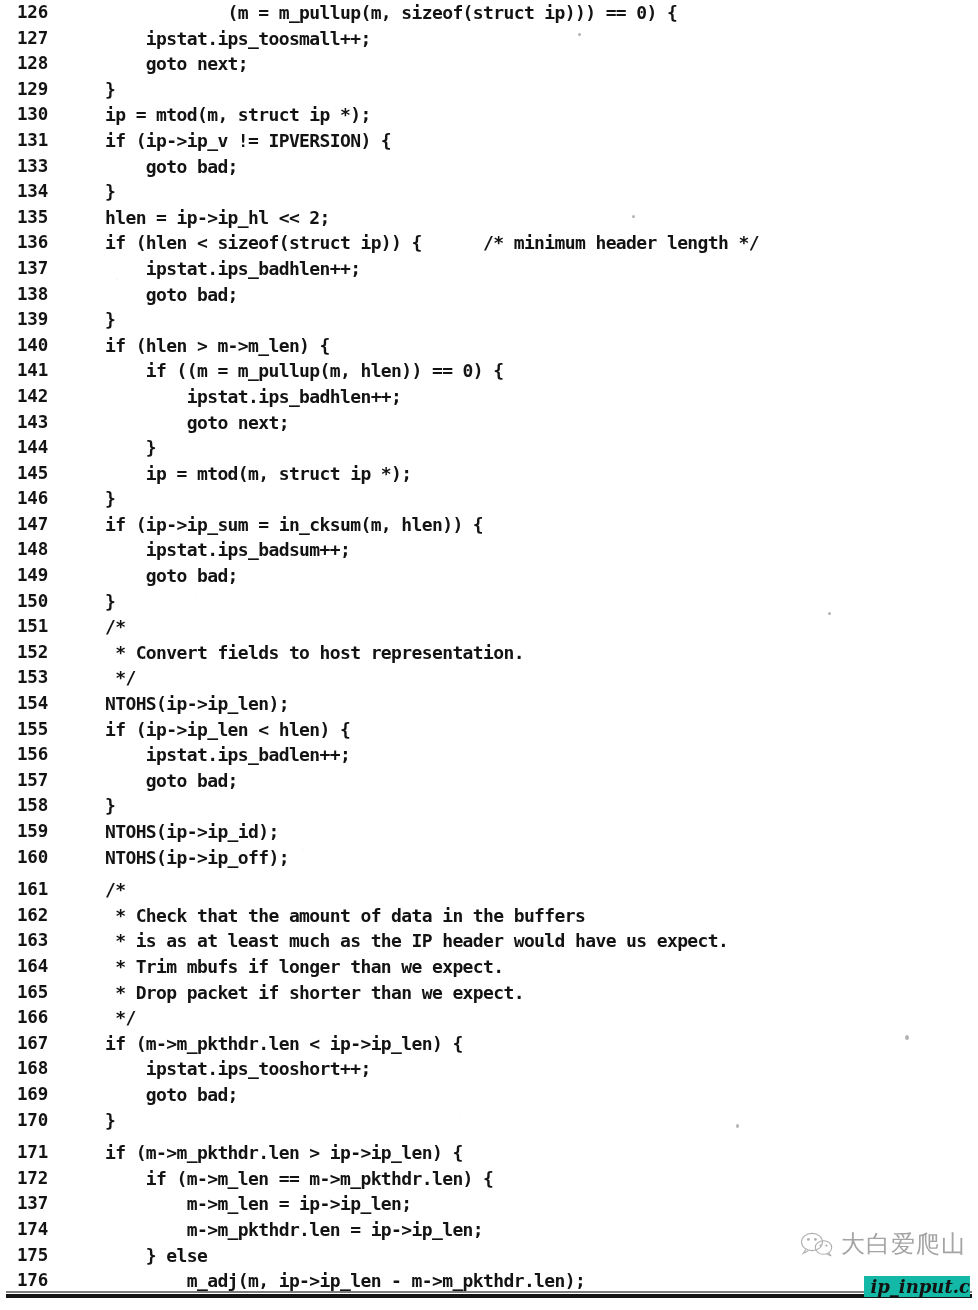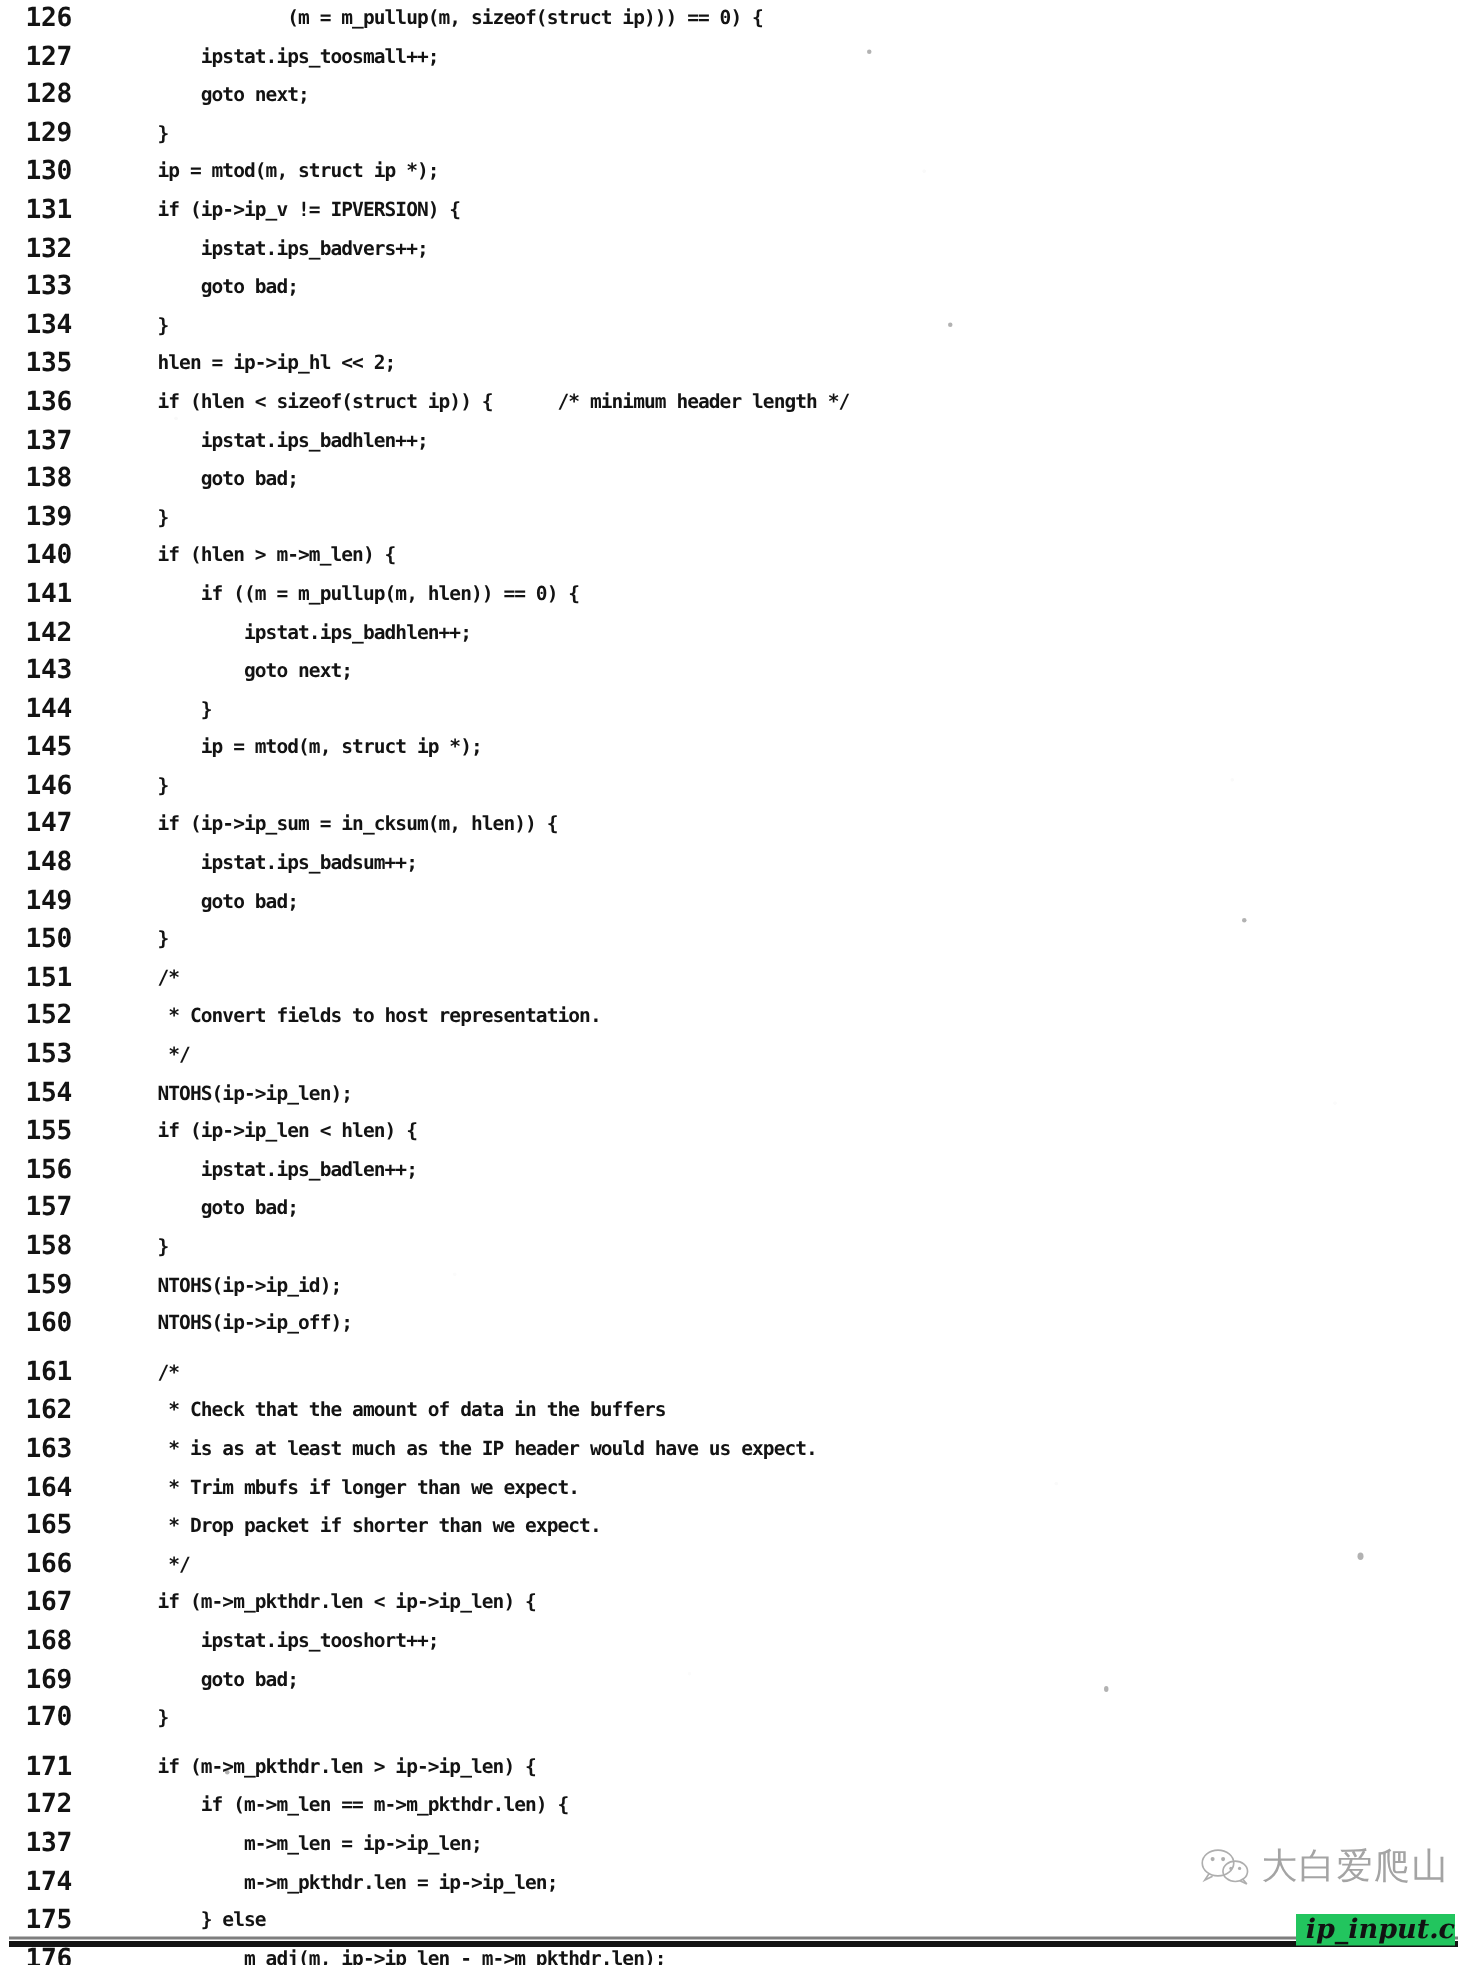--- a/index.html
+++ b/index.html
@@ -67,21 +67,21 @@
     font-size: 17.5px;
     font-weight: 700;
     letter-spacing: -0.2px;
     color: #131313;
   }
   .line-code {
     position: absolute;
     left: 105px;
     top: 0;
     font-family: "DejaVu Sans Mono", "Liberation Mono", monospace;
-    font-size: 13px;
+    font-size: 18px;
     font-weight: 700;
     letter-spacing: -0.62px;
     color: #131313;
     white-space: pre;
   }
 
   
   #footer {
     position: absolute;
     left: 0;
@@ -108,21 +108,21 @@
   }
   #footer-filename {
     position: absolute;
     right: 8px;
     top: -10px;
     font-family: "DejaVu Serif", "Liberation Serif", serif;
     font-style: italic;
     font-weight: 700;
     font-size: 18px;
     color: #121212;
-    background: #22c55e;
+    background: #14b8a6;
     padding-left: 6px;
   }
 
   
   #watermark {
     position: absolute;
     right: 12px;
     top: 1228px;
     display: flex;
     align-items: center;
@@ -166,21 +166,20 @@
   <div class="speck" style="left:736px;top:1124px;width:3px;height:4px;"></div>
   <div class="speck" style="left:150px;top:1180px;width:3px;height:3px;"></div>
 
   <div id="listing">
       <div class="code-line"><span class="line-no">126</span><span class="line-code">            (m = m_pullup(m, sizeof(struct ip))) == 0) {</span></div>
       <div class="code-line"><span class="line-no">127</span><span class="line-code">    ipstat.ips_toosmall++;</span></div>
       <div class="code-line"><span class="line-no">128</span><span class="line-code">    goto next;</span></div>
       <div class="code-line"><span class="line-no">129</span><span class="line-code">}</span></div>
       <div class="code-line"><span class="line-no">130</span><span class="line-code">ip = mtod(m, struct ip *);</span></div>
       <div class="code-line"><span class="line-no">131</span><span class="line-code">if (ip-&gt;ip_v != IPVERSION) {</span></div>
-      <div class="code-line"><span class="line-no">132</span><span class="line-code">    ipstat.ips_badvers++;</span></div>
       <div class="code-line"><span class="line-no">133</span><span class="line-code">    goto bad;</span></div>
       <div class="code-line"><span class="line-no">134</span><span class="line-code">}</span></div>
       <div class="code-line"><span class="line-no">135</span><span class="line-code">hlen = ip-&gt;ip_hl &lt;&lt; 2;</span></div>
       <div class="code-line"><span class="line-no">136</span><span class="line-code">if (hlen &lt; sizeof(struct ip)) {      /* minimum header length */</span></div>
       <div class="code-line"><span class="line-no">137</span><span class="line-code">    ipstat.ips_badhlen++;</span></div>
       <div class="code-line"><span class="line-no">138</span><span class="line-code">    goto bad;</span></div>
       <div class="code-line"><span class="line-no">139</span><span class="line-code">}</span></div>
       <div class="code-line"><span class="line-no">140</span><span class="line-code">if (hlen &gt; m-&gt;m_len) {</span></div>
       <div class="code-line"><span class="line-no">141</span><span class="line-code">    if ((m = m_pullup(m, hlen)) == 0) {</span></div>
       <div class="code-line"><span class="line-no">142</span><span class="line-code">        ipstat.ips_badhlen++;</span></div>

